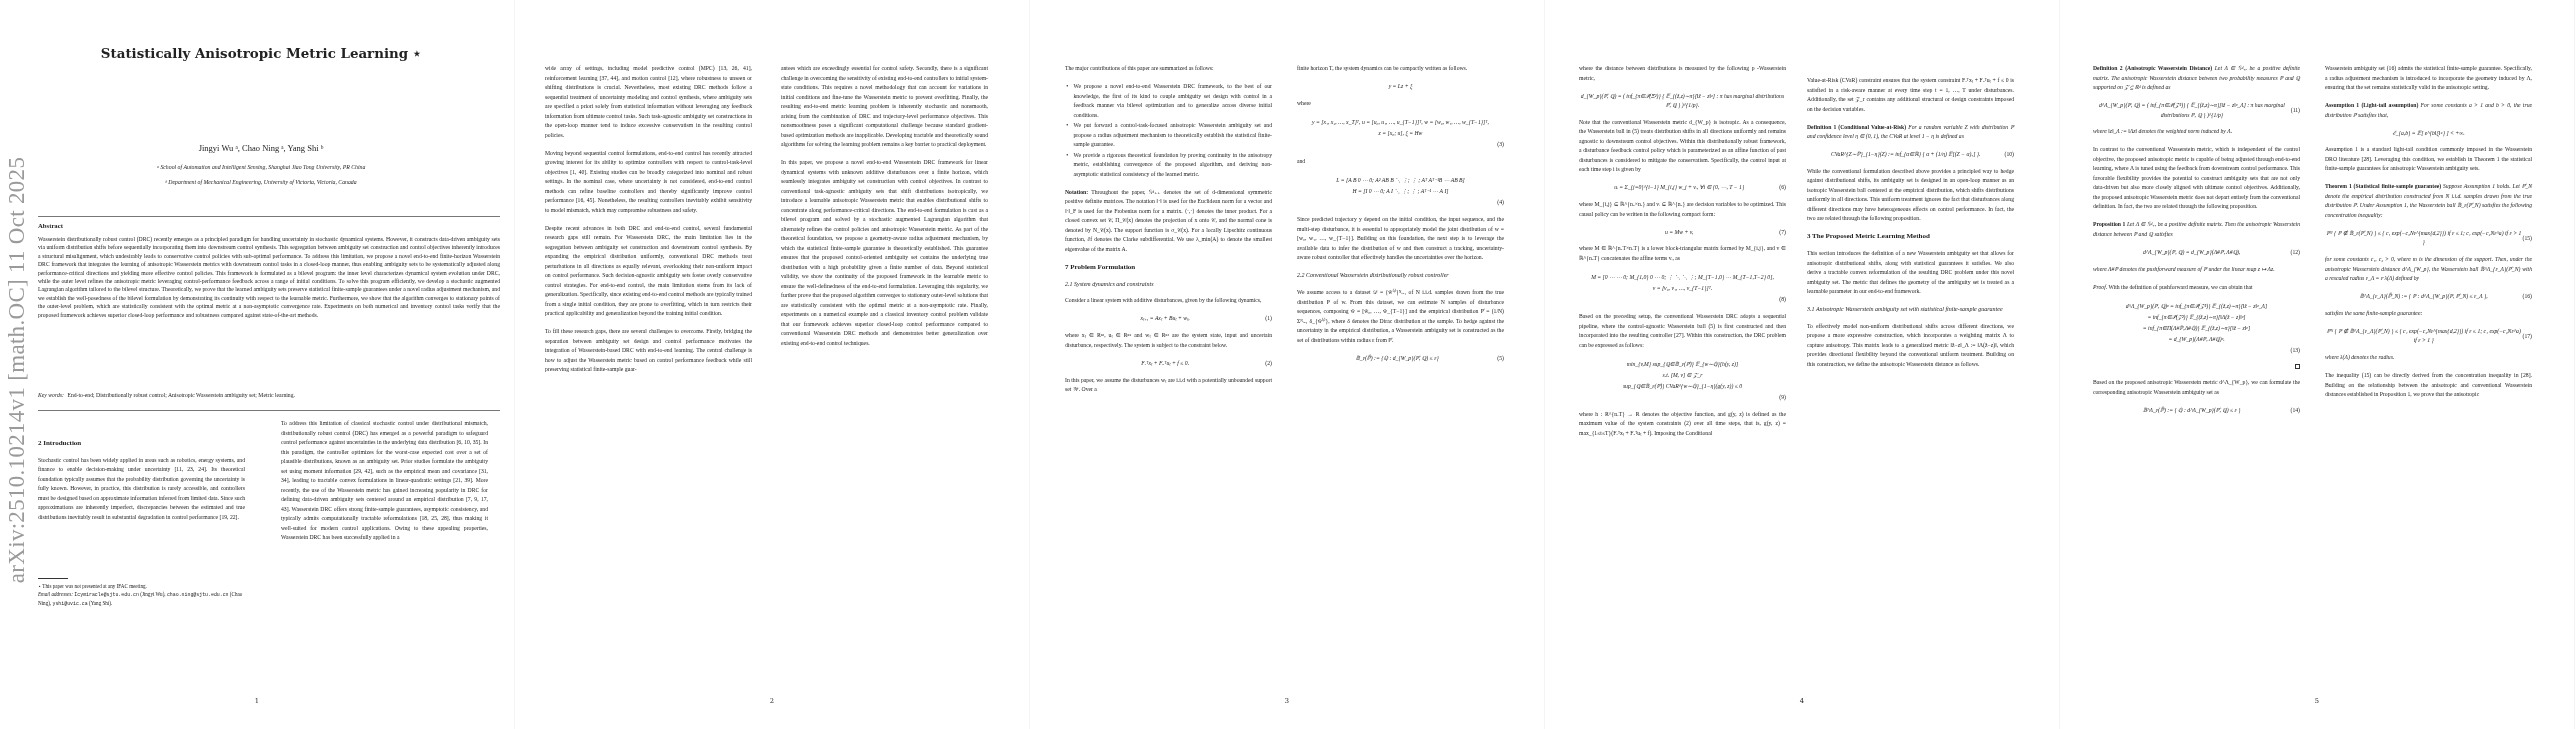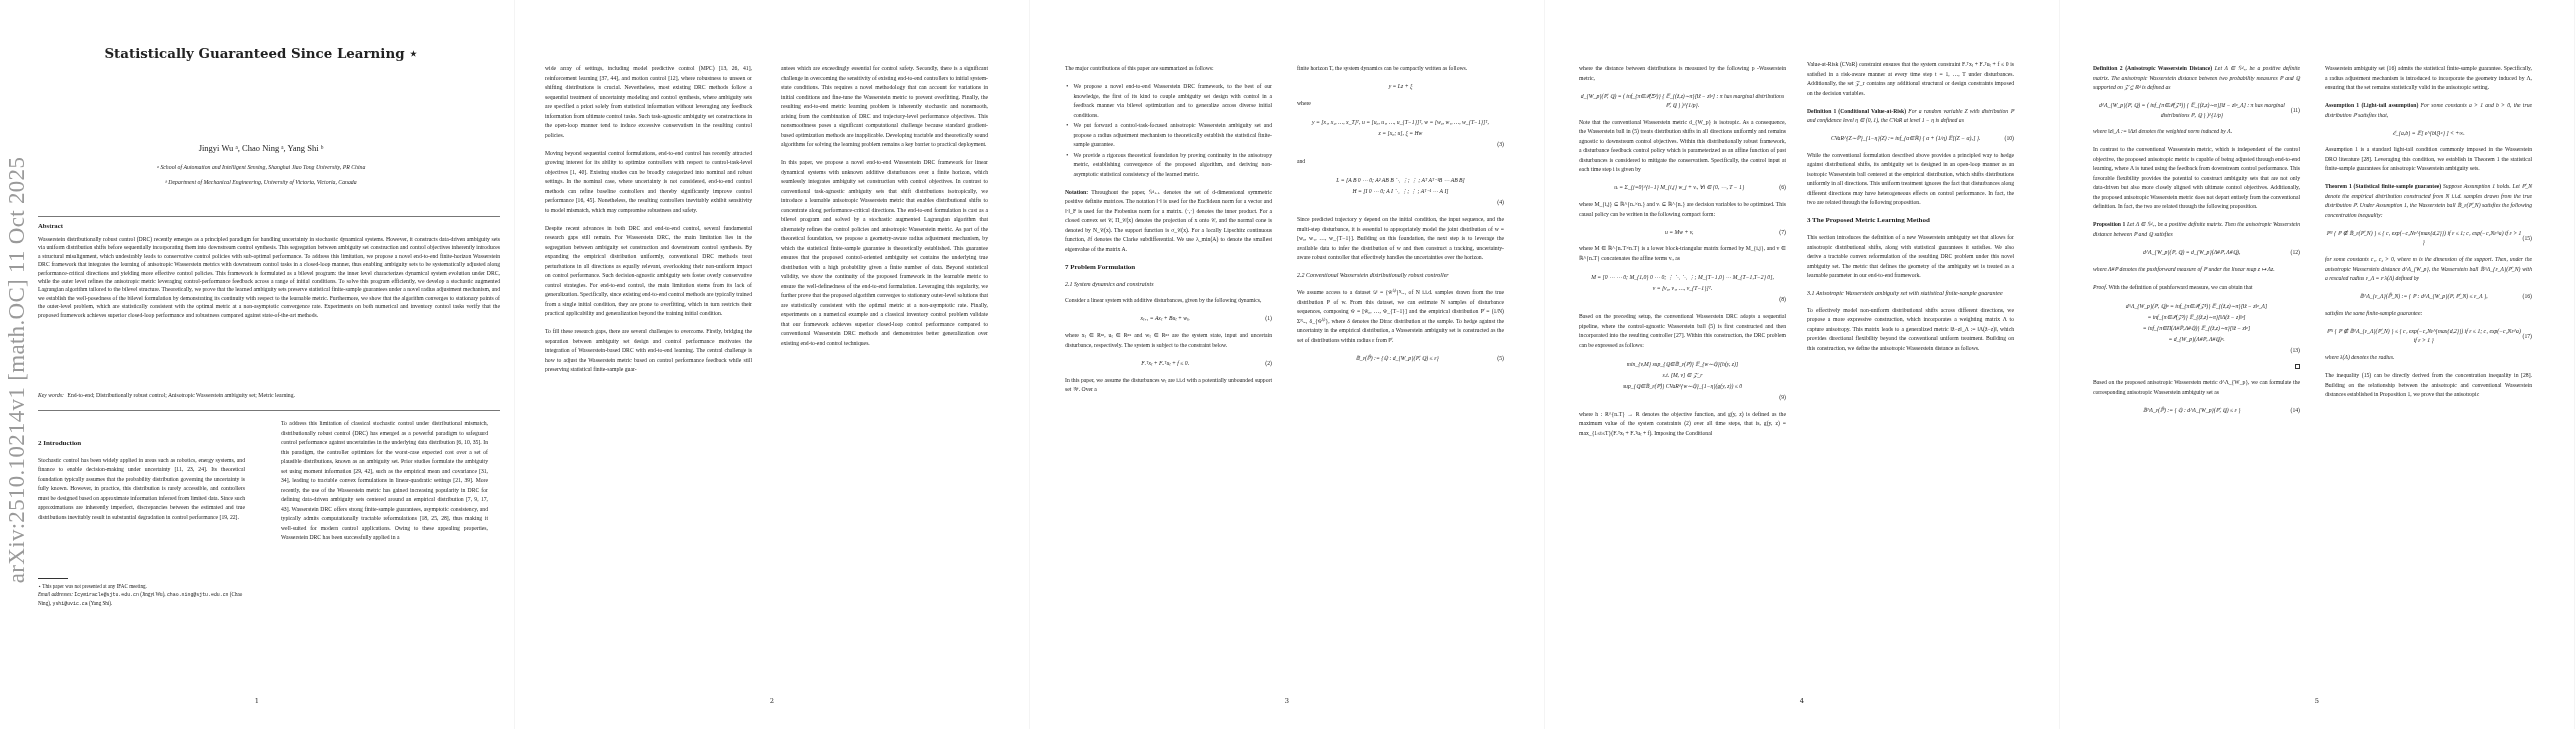--- a/index.html
+++ b/index.html
@@ -40,21 +40,21 @@
 </head>
 <body>
 
 <div class="spread">
 
   <div class="page">
     <div class="arxiv-stamp">
         <span>arXiv:2510.10214v1  [math.OC]  11 Oct 2025</span>
       </div>
     <div class="title">
-      <div>Statistically Guaranteed Since Learning ⋆</div>
+      <div>Statistically Anisotropic Metric Learning ⋆</div>
     </div>
     <div class="authors">Jingyi Wu ᵃ, Chao Ning ᵃ, Yang Shi ᵇ</div>
     <div class="affil" style="top:164px">ᵃ School of Automation and Intelligent Sensing, Shanghai Jiao Tong University, PR China</div>
     <div class="affil" style="top:179px">ᵇ Department of Mechanical Engineering, University of Victoria, Victoria, Canada</div>
     <div class="rule" style="top:216px; width:462px"></div>
     <div class="abstract-head">Abstract</div>
     <div class="abstract-body" style="width:462px">Wasserstein distributionally robust control (DRC) recently emerges as a principled paradigm for handling uncertainty in stochastic dynamical systems. However, it constructs data-driven ambiguity sets via uniform distribution shifts before sequentially incorporating them into downstream control synthesis. This segregation between ambiguity set construction and control objectives inherently introduces a structural misalignment, which undesirably leads to conservative control policies with sub-optimal performance. To address this limitation, we propose a novel end-to-end finite-horizon Wasserstein DRC framework that integrates the learning of anisotropic Wasserstein metrics with downstream control tasks in a closed-loop manner, thus enabling ambiguity sets to be systematically adjusted along performance-critical directions and yielding more effective control policies. This framework is formulated as a bilevel program: the inner level characterizes dynamical system evolution under DRC, while the outer level refines the anisotropic metric leveraging control-performance feedback across a range of initial conditions. To solve this program efficiently, we develop a stochastic augmented Lagrangian algorithm tailored to the bilevel structure. Theoretically, we prove that the learned ambiguity sets preserve statistical finite-sample guarantees under a novel radius adjustment mechanism, and we establish the well-posedness of the bilevel formulation by demonstrating its continuity with respect to the learnable metric. Furthermore, we show that the algorithm converges to stationary points of the outer-level problem, which are statistically consistent with the optimal metric at a non-asymptotic convergence rate. Experiments on both numerical and inventory control tasks verify that the proposed framework achieves superior closed-loop performance and robustness compared against state-of-the-art methods.</div>
     <div class="keywords">
       <i>Key words:</i><span>End-to-end; Distributionally robust control; Anisotropic Wasserstein ambiguity set; Metric learning.</span>
     </div>
@@ -172,21 +172,21 @@
       </div>
       <p>Based on the preceding setup, the conventional Wasserstein DRC adopts a sequential pipeline, where the control-agnostic Wasserstein ball (5) is first constructed and then incorporated into the resulting controller [27]. Within this construction, the DRC problem can be expressed as follows:</p>
       <div class="matrix-block">
         <div>min_{v,M}  sup_{ℚ∈𝔹_ε(ℙ̂)}  𝔼_{w∼ℚ}[h(y, z)]</div>
         <div>s.t.  [M, v] ∈ 𝒵_r</div>
         <div>sup_{ℚ∈𝔹_ε(ℙ̂)}  CVaR^{w∼ℚ}_{1−η}(g(y, z)) ≤ 0</div>
         <div style="text-align:right;font-style:normal">(9)</div>
       </div>
       <p>where h : ℝ^{nₓT} → ℝ denotes the objective function, and g(y, z) is defined as the maximum value of the system constraints (2) over all time steps, that is, g(y, z) = max_{1≤t≤T}(Fₓᵀxₜ + Fᵤᵀuₜ + f). Imposing the Conditional</p>
     </div>
-    <div class="col" style="left:262px; top:60px">
+    <div class="col" style="left:262px; top:76px">
       <p>Value-at-Risk (CVaR) constraint ensures that the system constraint Fₓᵀxₜ + Fᵤᵀuₜ + f ≤ 0 is satisfied in a risk-aware manner at every time step t = 1, …, T under disturbances. Additionally, the set 𝒵_r contains any additional structural or design constraints imposed on the decision variables.</p>
       <p><span class="defn-head">Definition 1 (Conditional Value-at-Risk)</span> <span class="it">For a random variable Z with distribution ℙ and confidence level η ∈ (0, 1), the CVaR at level 1 − η is defined as</span></p>
       <div class="eq">
           <span class="expr">CVaR^{Z∼ℙ}_{1−η}(Z) := inf_{α∈ℝ} { α + (1/η) 𝔼[(Z − α)₊] }.</span>
           <span class="num">(10)</span>
         </div>
       <p>While the conventional formulation described above provides a principled way to hedge against distributional shifts, its ambiguity set is designed in an open-loop manner as an isotropic Wasserstein ball centered at the empirical distribution, which shifts distributions uniformly in all directions. This uniform treatment ignores the fact that disturbances along different directions may have heterogeneous effects on control performance. In fact, the two are related through the following proposition.</p>
       <div class="sec-head">3   The Proposed Metric Learning Method</div>
       <p>This section introduces the definition of a new Wasserstein ambiguity set that allows for anisotropic distributional shifts, along with statistical guarantees it satisfies. We also derive a tractable convex reformulation of the resulting DRC problem under this novel ambiguity set. The metric that defines the geometry of the ambiguity set is treated as a learnable parameter in our end-to-end framework.</p>
       <div class="subsec-head">3.1   Anisotropic Wasserstein ambiguity set with statistical finite-sample guarantee</div>

